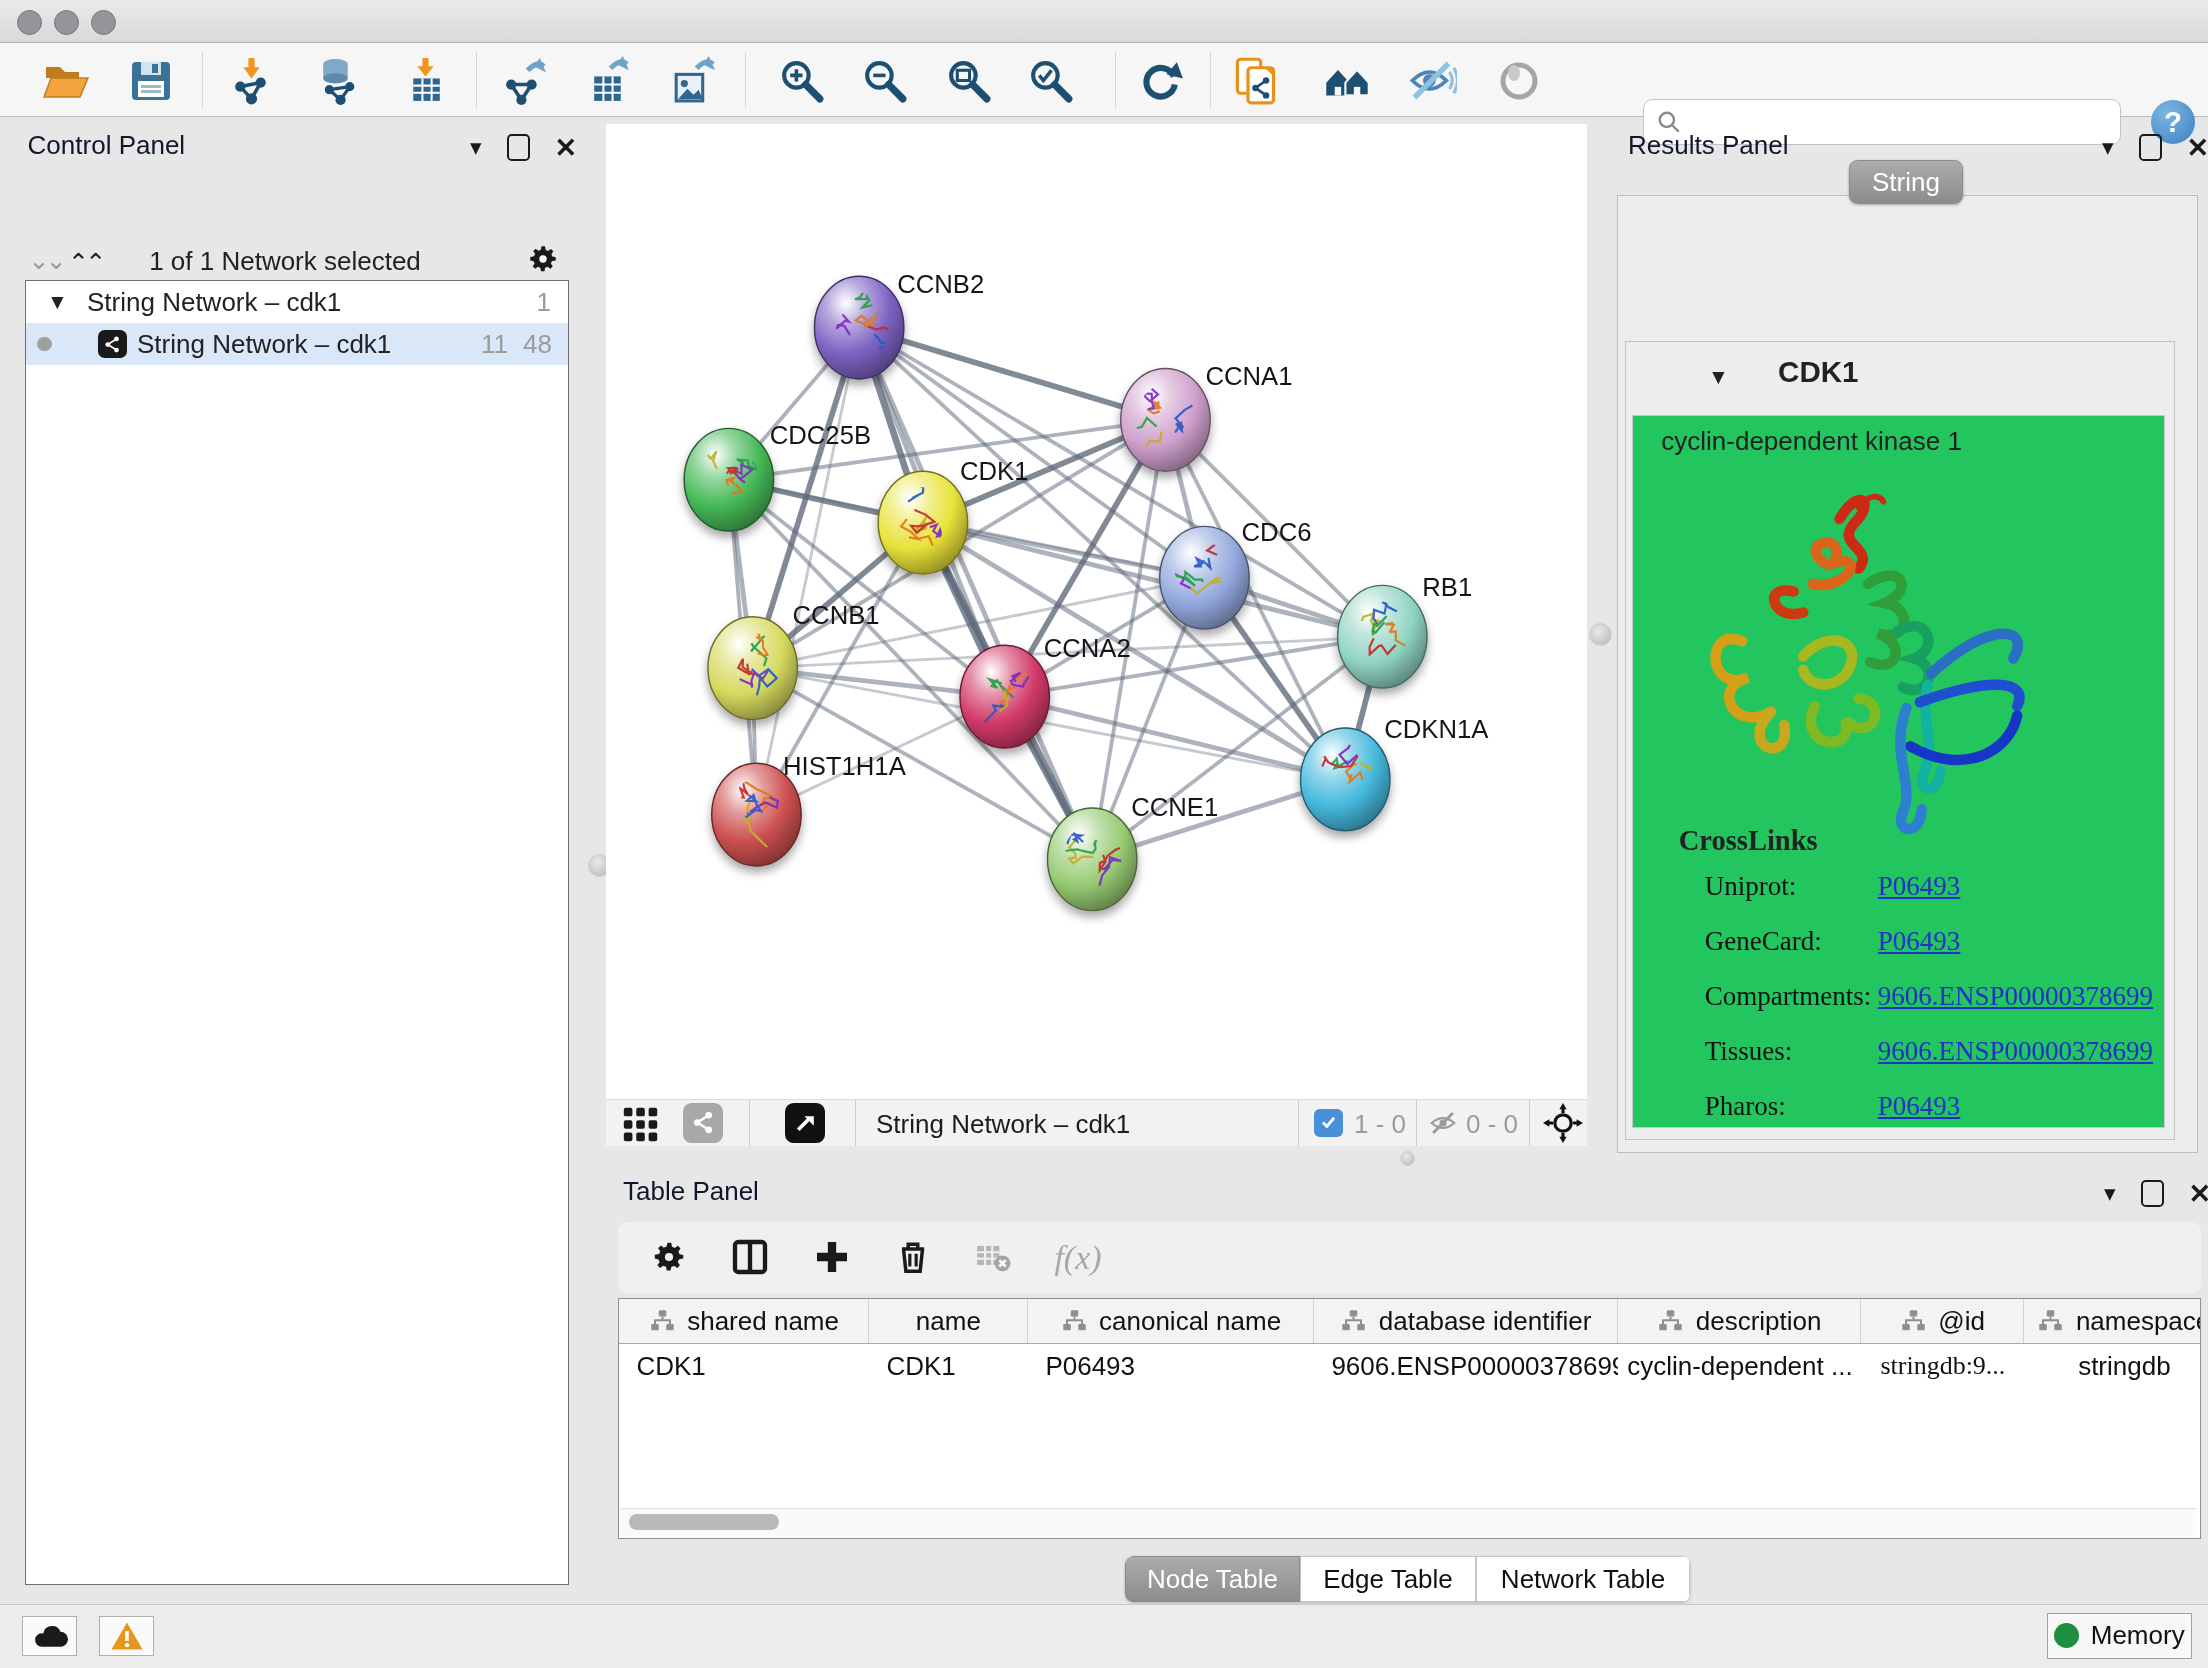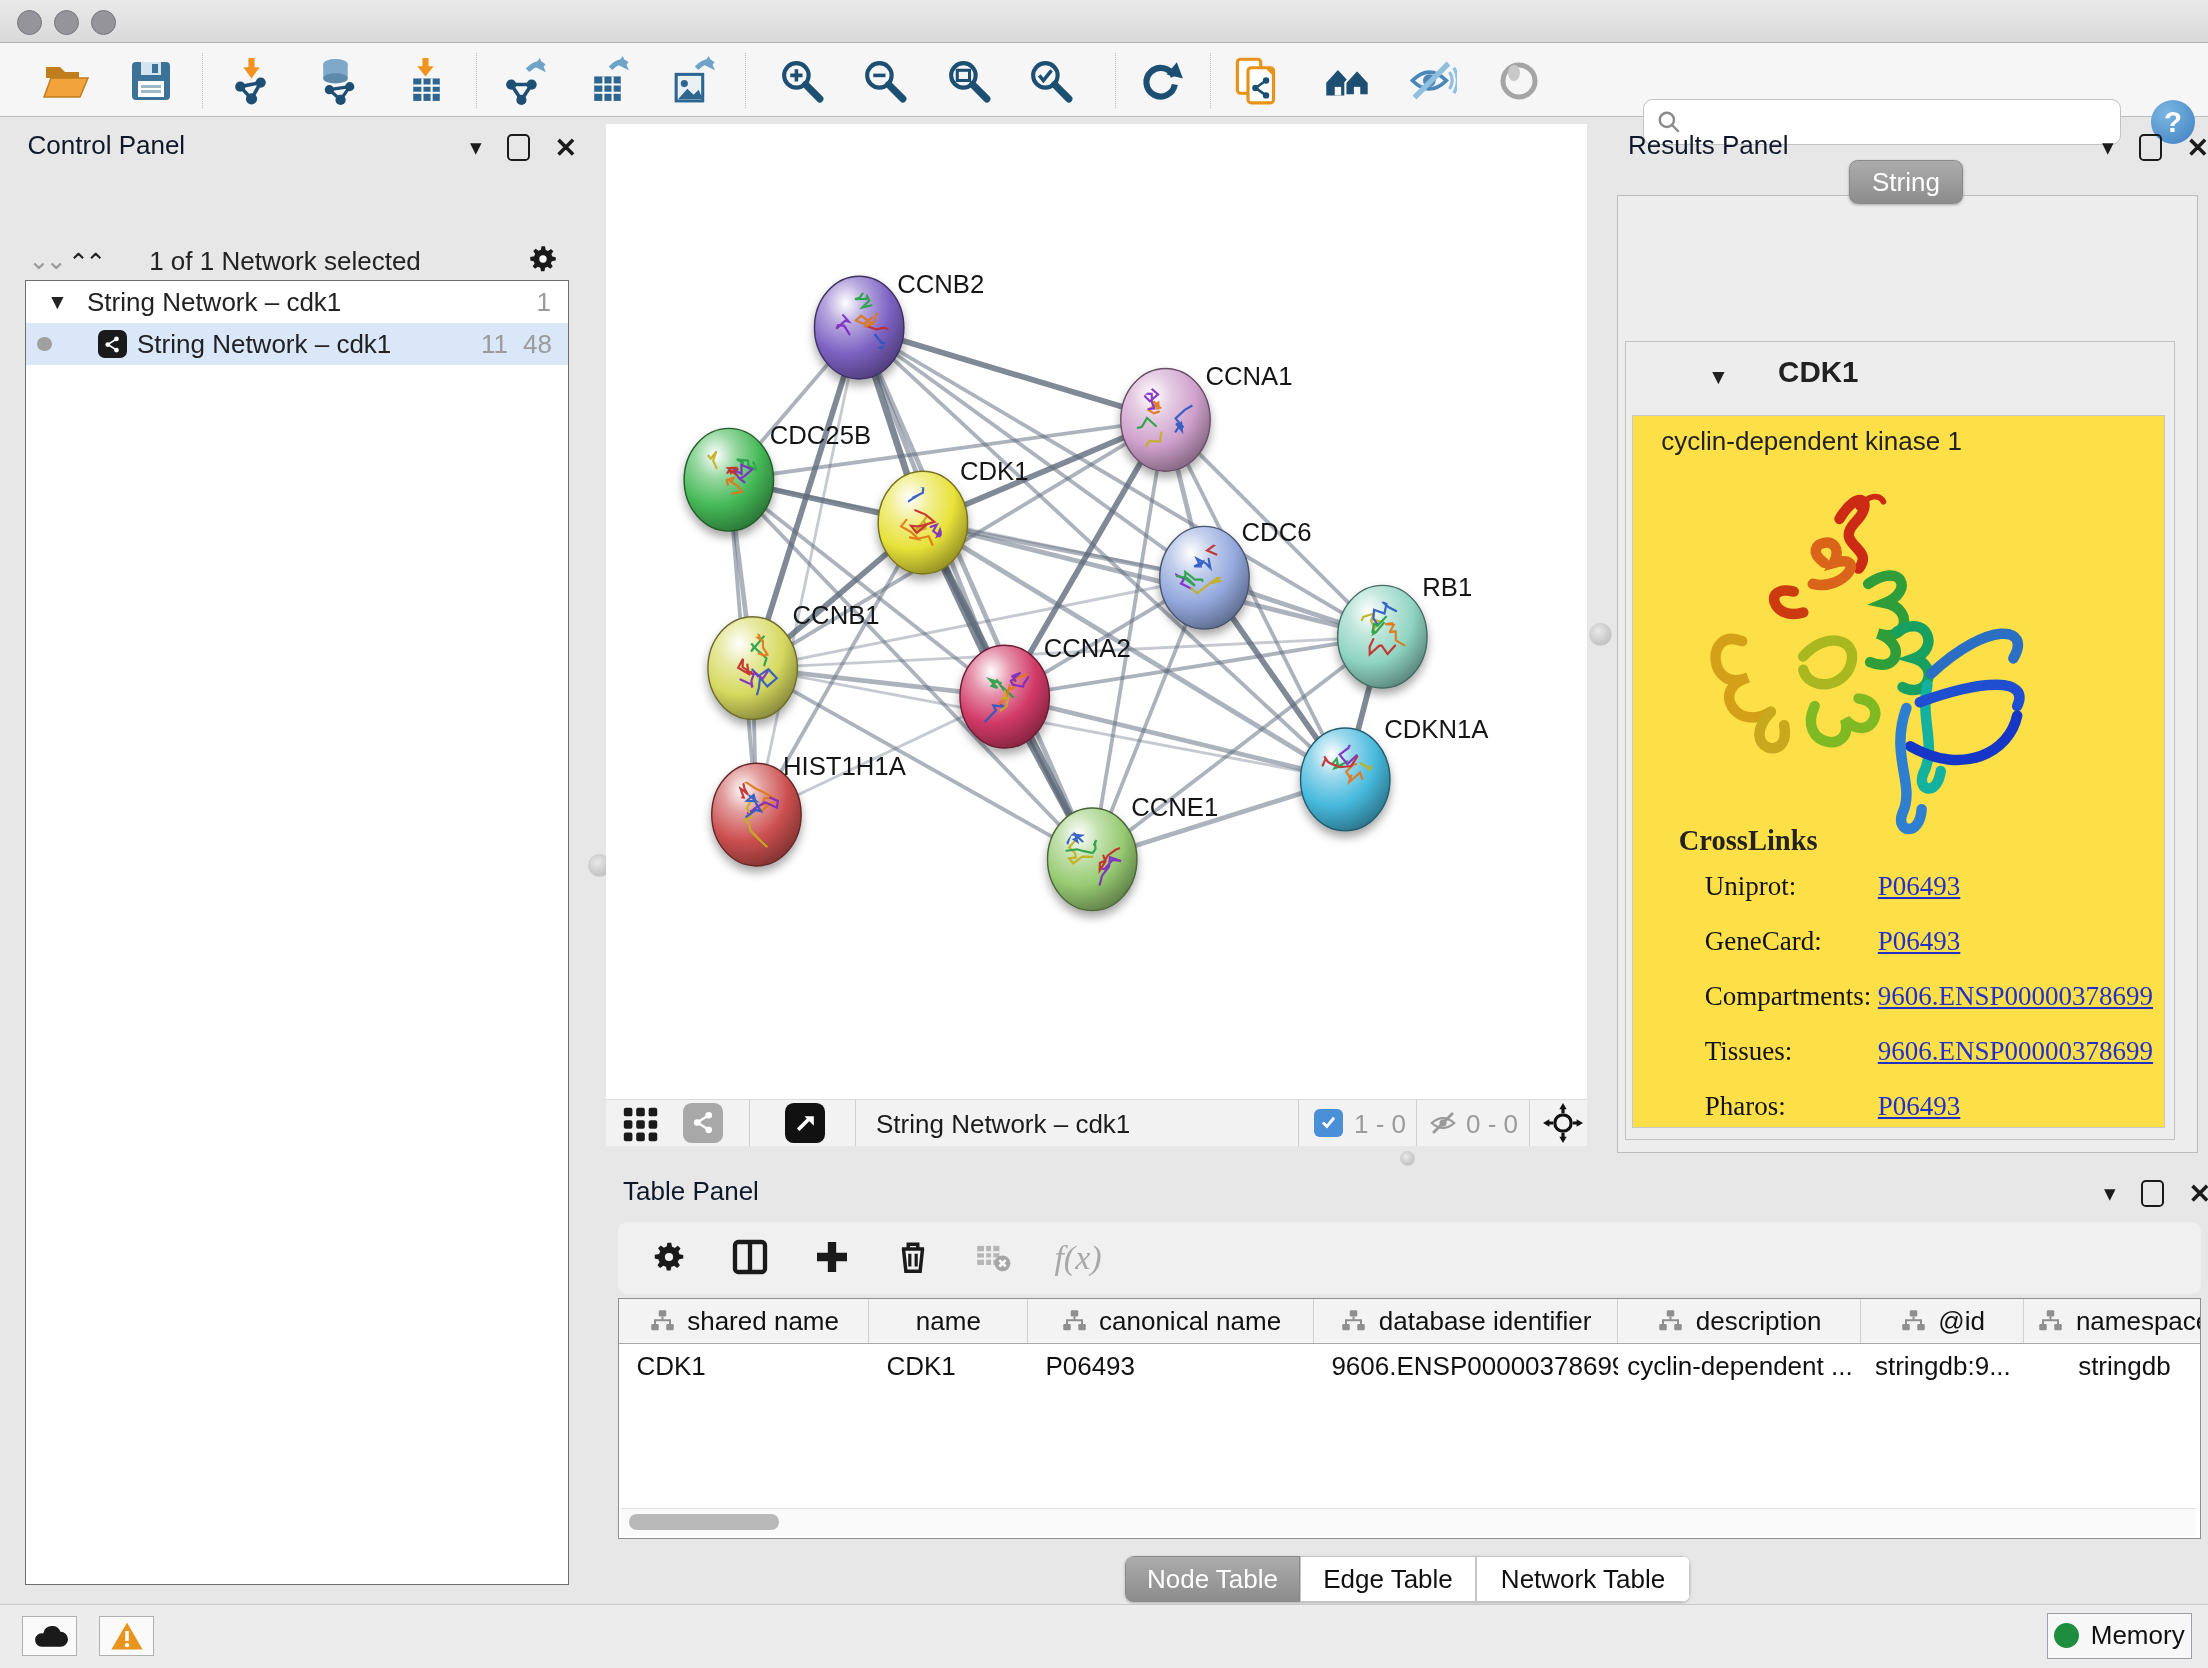--- a/index.html
+++ b/index.html
@@ -54,21 +54,21 @@
   
   #resultspanel{position:absolute;left:1607px;top:124px;width:601px;height:1032px;text-decoration:underline;}
   #rp-box{position:absolute;left:9.5px;top:71px;width:581px;height:958px;background:#ededed;
     border:1.9px solid #bdbdbd;box-sizing:border-box;}
   #rp-tab{position:absolute;left:242px;top:36px;width:114px;height:44px;border-radius:8.6px;z-index:5;
     box-shadow:0 1px 2.9px rgba(0,0,0,.3);}
   .rpsub{position:absolute;left:7.6px;width:550px;background:#ededed;border:1.9px solid #c2c2c2;box-sizing:border-box;}
   .btn{background:linear-gradient(#ffffff,#f2f2f2);border:1px solid #bfbfbf;border-radius:9.5px;
     font-size:26px;color:#111;display:flex;align-items:center;justify-content:center;
     box-shadow:0 1px 1.9px rgba(0,0,0,.15);}
-  #rp-inner{position:absolute;left:5.7px;top:73px;width:531px;height:711px;background:#fde047;
+  #rp-inner{position:absolute;left:5.7px;top:73px;width:531px;height:711px;background:#22c55e;
     border:1px solid #c8c8c8;}
   .serif{font-family:"Liberation Serif",serif;}
   .xlink{color:#2230c8;text-decoration:underline;}
   .xlrow{position:absolute;left:0;width:100%;font-size:27px;}
   .xlrow .lab{position:absolute;left:72px;color:#111;}
   .xlrow .lnk{position:absolute;left:245px;}
   
   #tablepanel{position:absolute;left:606px;top:1168px;width:1603px;height:436px;}
   #tp-toolbar{position:absolute;left:12.4px;top:54px;width:1583px;height:72px;background:#f0f0f0;
     border-radius:9.5px;display:flex;align-items:center;gap:42px;padding-left:32px;box-sizing:border-box;}
@@ -807,21 +807,21 @@
           </span>
           <span>namespace</span>
         </div>
       </div>
     <div id="trow">
         <div class="td" style="width: 250px;">CDK1</div>
         <div class="td" style="width: 159px;">CDK1</div>
         <div class="td" style="width: 286px;">P06493</div>
         <div class="td" style="width: 304px;">9606.ENSP00000378699</div>
         <div class="td c" style="width: 243px;">cyclin-dependent ...</div>
-        <div class="td c" style="width: 163px;">stringdb:9...</div>
+        <div class="td c" style="width: 163px; font-family: Liberation Serif, serif;">stringdb:9...</div>
         <div class="td c" style="width: 200px;">stringdb</div>
       </div>
     <div id="tp-scroll">
         <div id="tp-thumb"></div>
       </div>
   </div>
   <div id="tp-tabs">
     <div class="tab sel" style="width:175px">Node Table</div>
     <div class="tab" style="width:176px">Edge Table</div>
     <div class="tab" style="width:214px">Network Table</div>

